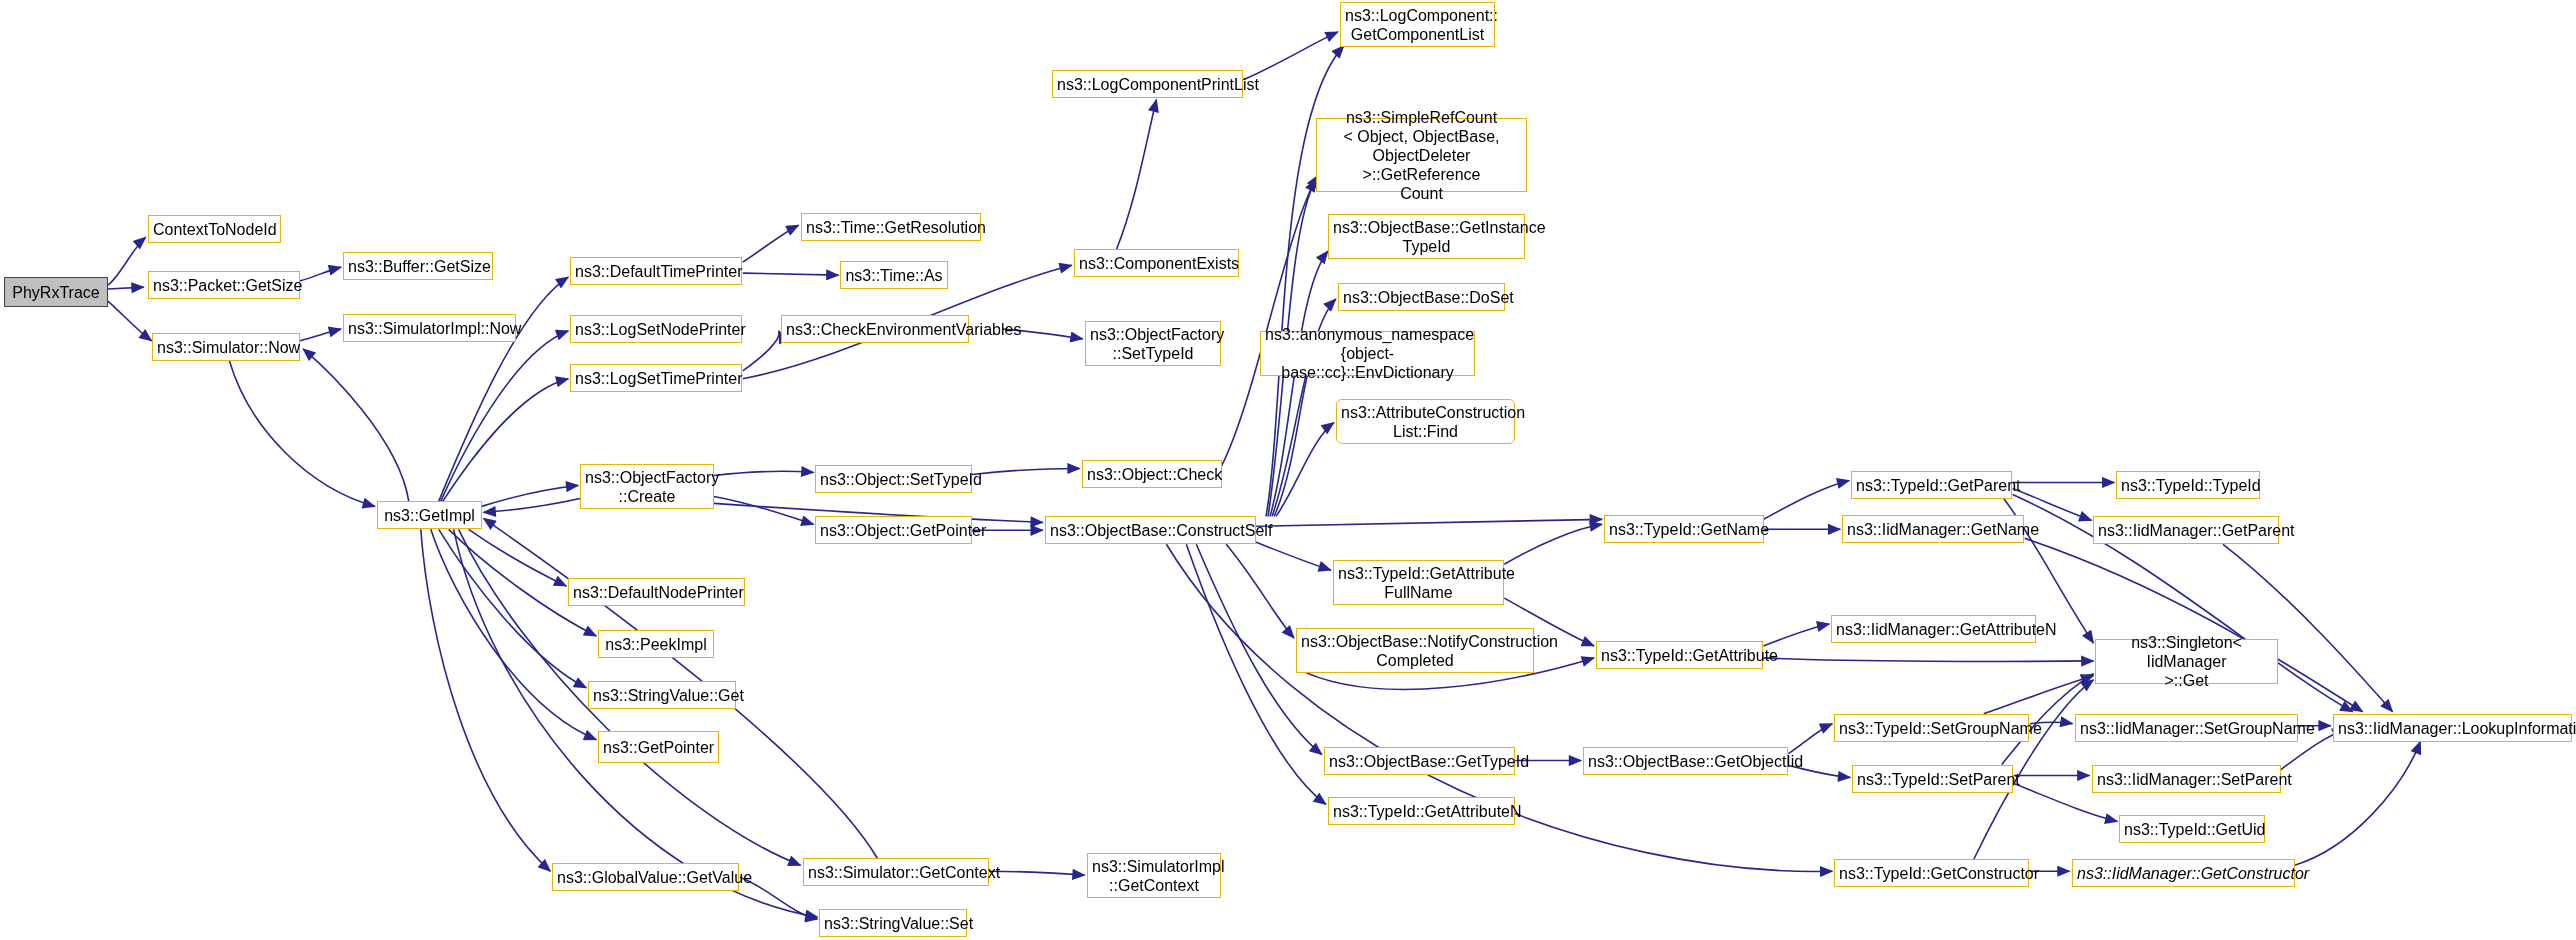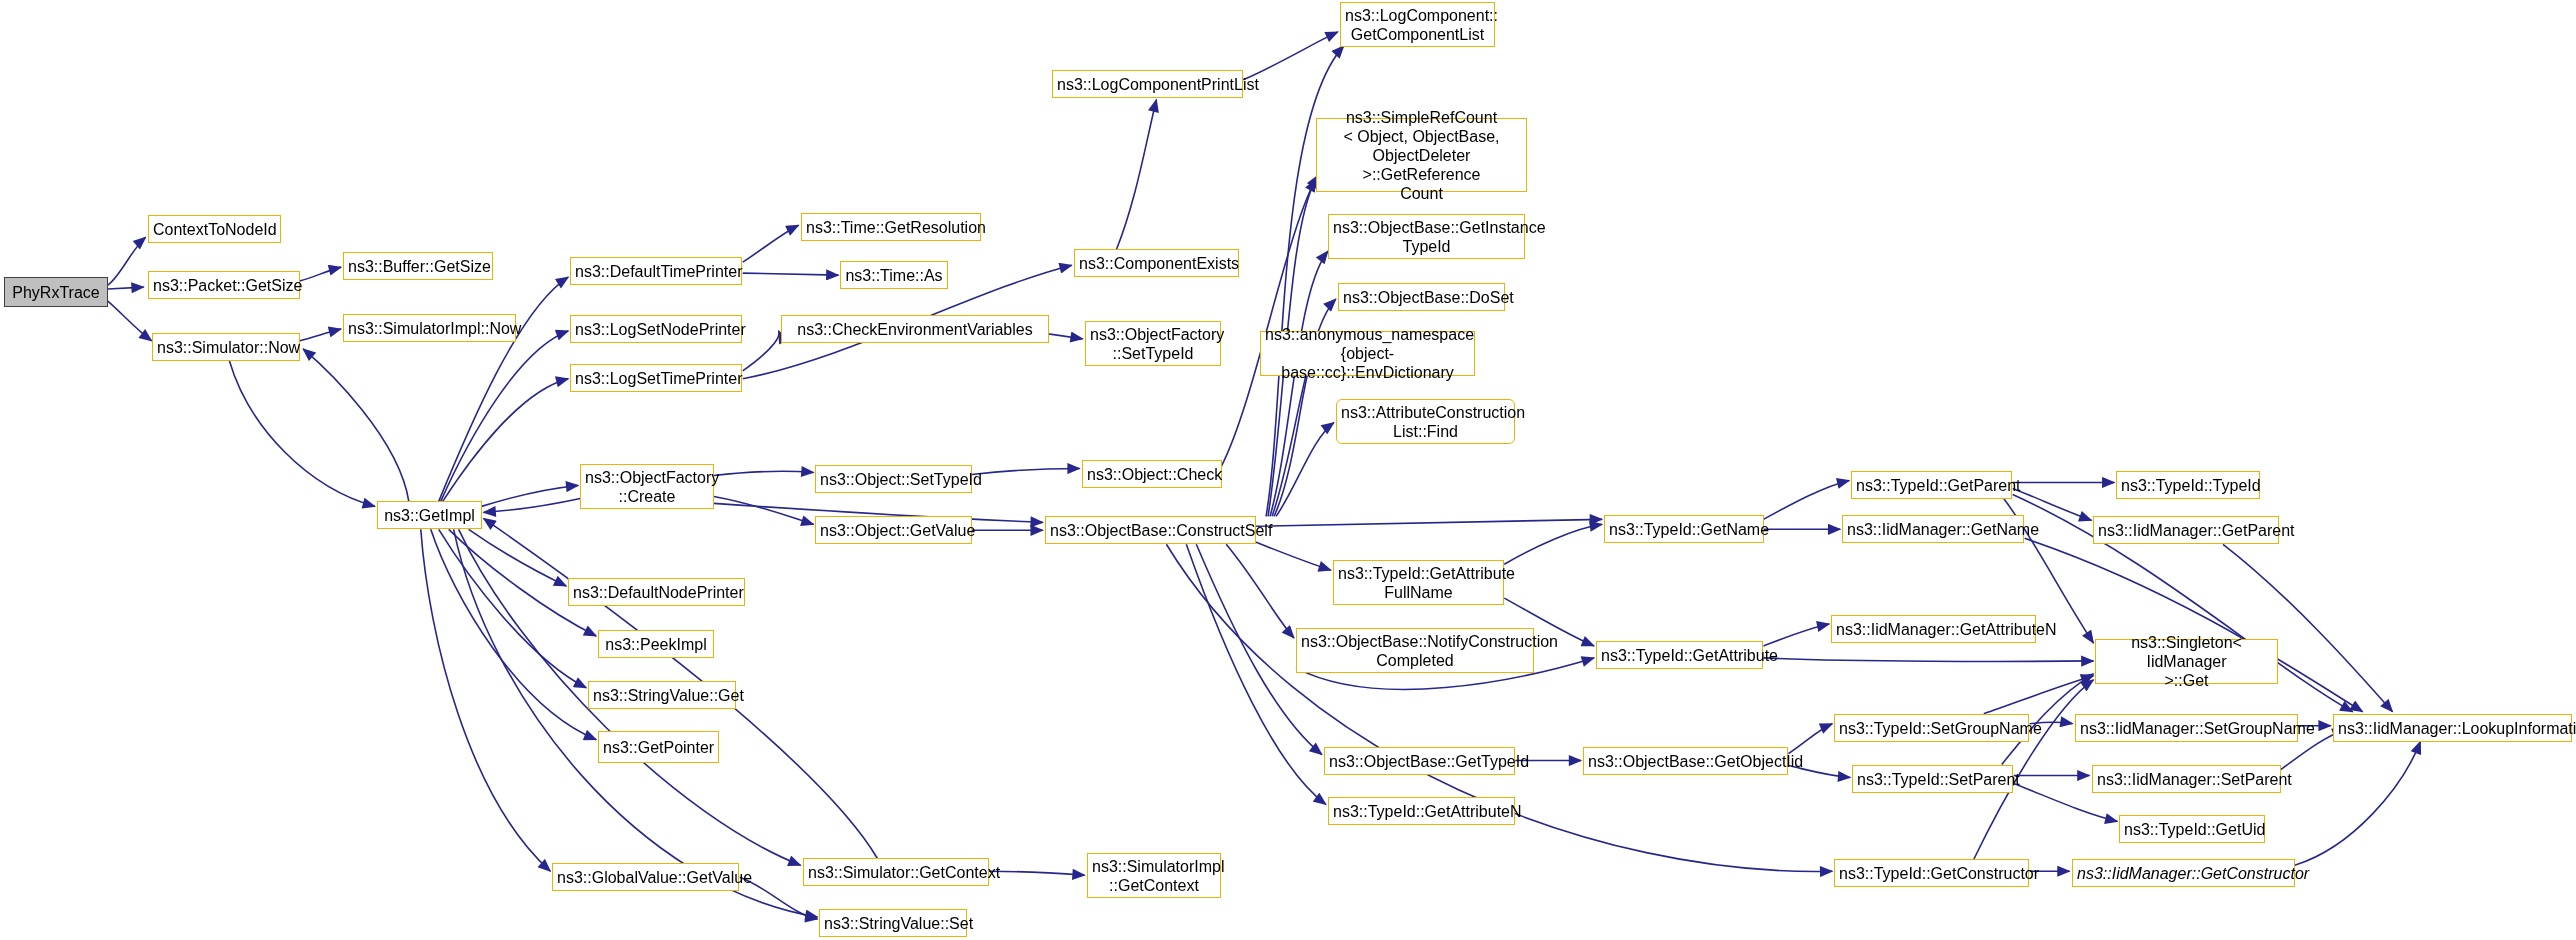--- a/index.html
+++ b/index.html
@@ -149,23 +149,23 @@
       <div class="node" style="left: 570px; top: 364px; width: 172px; height: 28px;"><span class="node-label">ns3::LogSetTimePrinter</span></div>
       <div class="node" style="left: 580px; top: 464px; width: 134px; height: 45px;"><span class="node-label">ns3::ObjectFactory
 ::Create</span></div>
       <div class="node" style="left: 568px; top: 578px; width: 177px; height: 28px;"><span class="node-label">ns3::DefaultNodePrinter</span></div>
       <div class="node" style="left: 598px; top: 630px; width: 116px; height: 28px;"><span class="node-label">ns3::PeekImpl</span></div>
       <div class="node" style="left: 588px; top: 681px; width: 148px; height: 28px;"><span class="node-label">ns3::StringValue::Get</span></div>
       <div class="node" style="left: 598px; top: 731px; width: 121px; height: 32px;"><span class="node-label">ns3::GetPointer</span></div>
       <div class="node" style="left: 552px; top: 863px; width: 187px; height: 28px;"><span class="node-label">ns3::GlobalValue::GetValue</span></div>
       <div class="node" style="left: 801px; top: 213px; width: 180px; height: 28px;"><span class="node-label">ns3::Time::GetResolution</span></div>
       <div class="node" style="left: 840px; top: 261px; width: 108px; height: 28px;"><span class="node-label">ns3::Time::As</span></div>
-      <div class="node" style="left: 781px; top: 315px; width: 268px; height: 28px;"><span class="node-label">ns3::CheckEnvironmentVariables</span></div>
+      <div class="node" style="left: 781px; top: 315px; width: 188px; height: 28px;"><span class="node-label">ns3::CheckEnvironmentVariables</span></div>
       <div class="node" style="left: 815px; top: 465px; width: 157px; height: 28px;"><span class="node-label">ns3::Object::SetTypeId</span></div>
-      <div class="node" style="left: 815px; top: 516px; width: 157px; height: 28px;"><span class="node-label">ns3::Object::GetValue</span></div>
+      <div class="node" style="left: 815px; top: 516px; width: 157px; height: 28px;"><span class="node-label">ns3::Object::GetPointer</span></div>
       <div class="node" style="left: 803px; top: 858px; width: 186px; height: 28px;"><span class="node-label">ns3::Simulator::GetContext</span></div>
       <div class="node" style="left: 819px; top: 909px; width: 148px; height: 28px;"><span class="node-label">ns3::StringValue::Set</span></div>
       <div class="node" style="left: 1052px; top: 70px; width: 191px; height: 28px;"><span class="node-label">ns3::LogComponentPrintList</span></div>
       <div class="node" style="left: 1074px; top: 249px; width: 165px; height: 28px;"><span class="node-label">ns3::ComponentExists</span></div>
       <div class="node" style="left: 1085px; top: 321px; width: 136px; height: 45px;"><span class="node-label">ns3::ObjectFactory
 ::SetTypeId</span></div>
       <div class="node" style="left: 1045px; top: 516px; width: 211px; height: 28px;"><span class="node-label">ns3::ObjectBase::ConstructSelf</span></div>
       <div class="node" style="left: 1087px; top: 853px; width: 134px; height: 45px;"><span class="node-label">ns3::SimulatorImpl
 ::GetContext</span></div>
       <div class="node" style="left: 1340px; top: 2px; width: 155px; height: 45px;"><span class="node-label">ns3::LogComponent::

